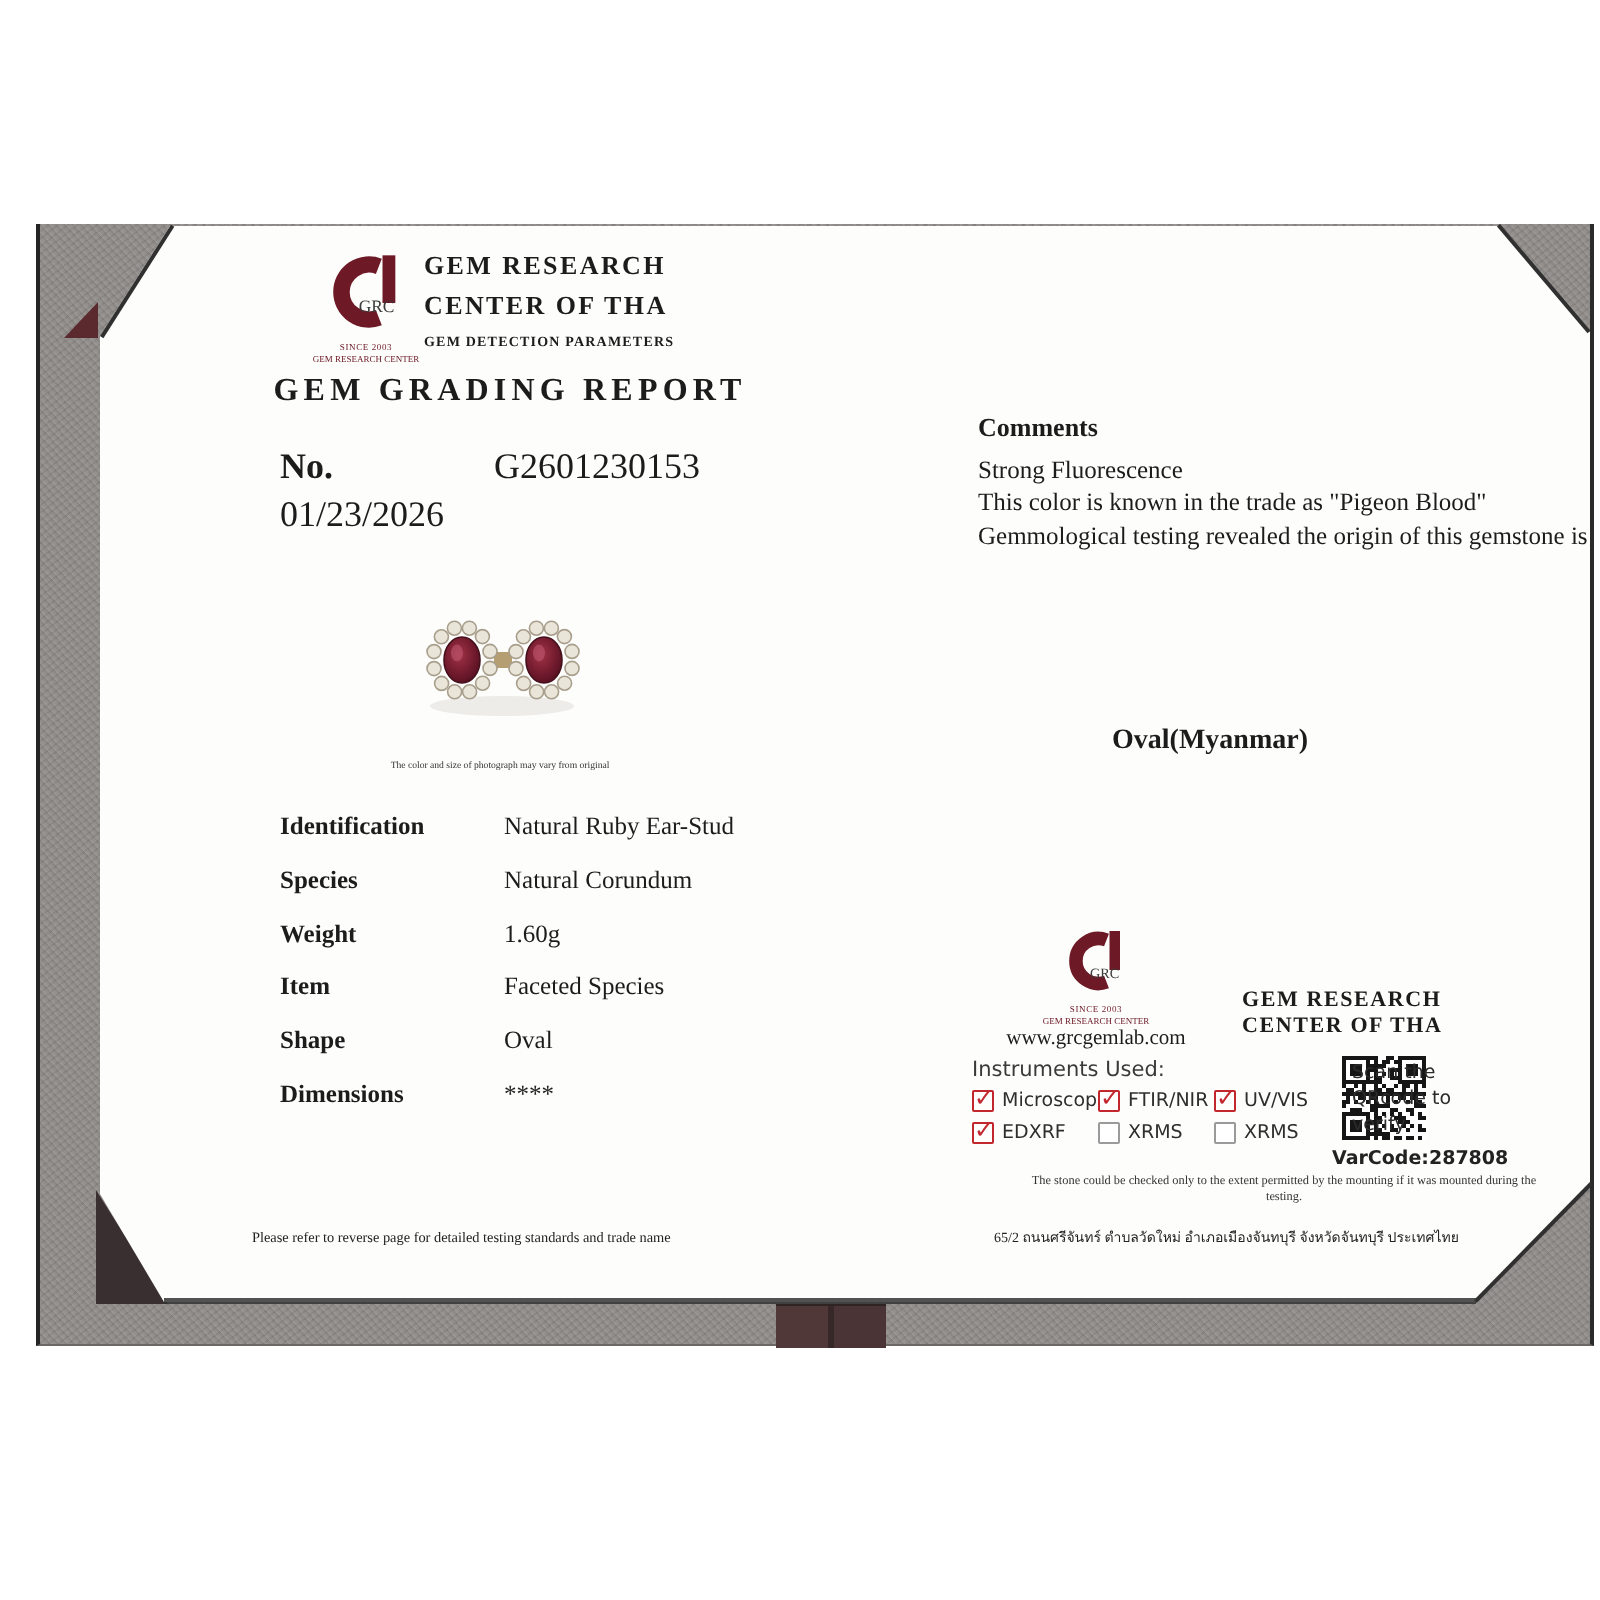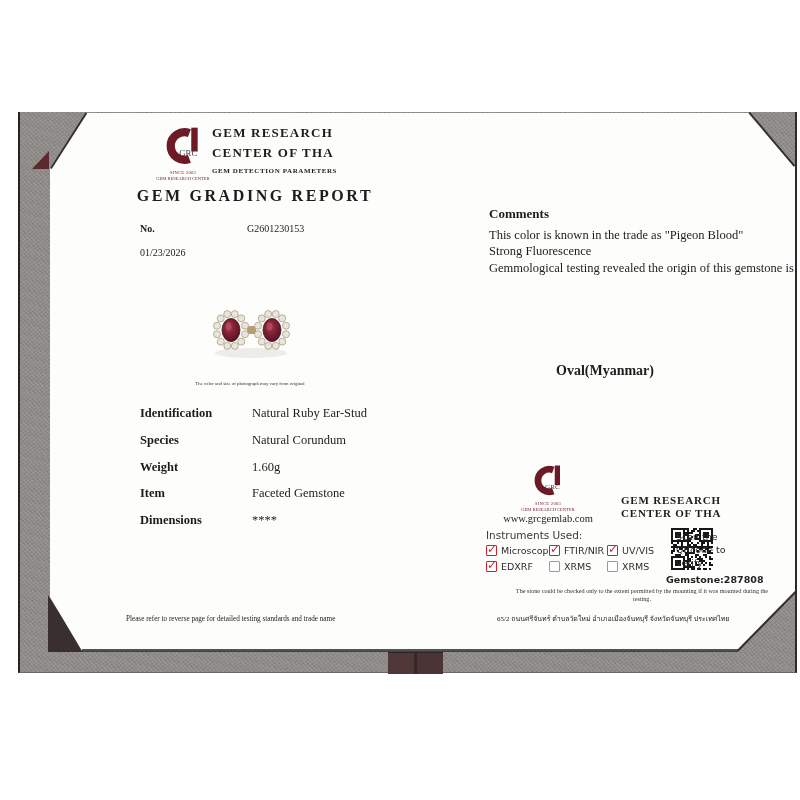--- a/index.html
+++ b/index.html
@@ -47,21 +47,21 @@
   .logo1 svg{width:44px;height:40px}
   .logo-since{font-size:4.5px;line-height:5.5px;color:#6e1a26;letter-spacing:.3px}
   .logo-orgsmall{font-size:4.5px;line-height:5.5px;color:#6e1a26}
   .org-block{left:212px;top:123px}
   .org-line{font-weight:bold;font-size:13px;letter-spacing:1.2px;line-height:20px}
   .dept-line{font-size:7px;font-weight:bold;letter-spacing:.6px;margin-top:4px}
   .report-title{left:125px;top:187px;width:260px;text-align:center;
     font-weight:bold;font-size:16px;letter-spacing:2.6px}
 
   
-  .meta{left:140px;top:223px;font-size:10px}
+  .meta{left:140px;top:223px;font-size:18px}
   .meta-row{display:flex;height:24px}
   .meta-label{width:107px;font-weight:bold}
   .attrs{left:140px;top:406px;font-size:12.5px}
   .attr-row{display:flex;height:26.8px}
   .attr-label{width:112px;font-weight:bold}
 
   
   .gem-photo{left:178px;top:292px;width:150px;height:90px}
   .photo-caption{left:160px;top:381px;width:180px;text-align:center;font-size:4.8px;color:#333}
 
@@ -186,34 +186,38 @@
   <div class="attr-row">
     <span class="attr-label">Species</span>
     <span>Natural Corundum</span>
   </div>
   <div class="attr-row">
     <span class="attr-label">Weight</span>
     <span>1.60g</span>
   </div>
   <div class="attr-row">
     <span class="attr-label">Item</span>
-    <span>Faceted Gemstone</span>
+    <span>Faceted Species</span>
+  </div>
+  <div class="attr-row">
+    <span class="attr-label">Shape</span>
+    <span>Oval</span>
   </div>
   <div class="attr-row">
     <span class="attr-label">Dimensions</span>
     <span>****</span>
   </div>
 </div>
 
 <div class="abs reverse-note">Please refer to reverse page for detailed testing standards and trade name</div>
 
 <div class="abs comments">
   <div class="comments-title">Comments</div>
+  <div>Strong Fluorescence</div>
   <div>This color is known in the trade as "Pigeon Blood"</div>
-  <div>Strong Fluorescence</div>
   <div>Gemmological testing revealed the origin of this gemstone is</div>
 </div>
 <div class="abs origin">Oval(Myanmar)</div>
 
 <div class="abs logo-block issuer-logo">
   <svg viewBox="0 0 48 40">
     <path d="M31 6 A 15 15 0 1 0 31 34" fill="none" stroke-width="9" stroke="#6e1a26"></path>
     <rect x="33" y="0" width="7" height="26" fill="#6e1a26"></rect>
     <text x="20" y="31" font-size="9.5" font-family="Liberation Serif, serif" fill="#3c3c3c">GRC</text>
   </svg>
@@ -500,16 +504,16 @@
     <div style="grid-row:21;grid-column:9"></div>
     <div style="grid-row:21;grid-column:11"></div>
     <div style="grid-row:21;grid-column:12"></div>
     <div style="grid-row:21;grid-column:14"></div>
     <div style="grid-row:21;grid-column:15"></div>
     <div style="grid-row:21;grid-column:17"></div>
     <div style="grid-row:21;grid-column:18"></div>
     <div style="grid-row:21;grid-column:20"></div>
   </div>
 <div class="abs qr-caption sans">Scan the QRcode to verify</div>
-<div class="abs varcode sans">Gemstone:287808</div>
+<div class="abs varcode sans">VarCode:287808</div>
 
 <div class="abs mount-note">The stone could be checked only to the extent permitted by the mounting if it was mounted during the testing.</div>
 <div class="abs address">65/2 ถนนศรีจันทร์ ตำบลวัดใหม่ อำเภอเมืองจันทบุรี จังหวัดจันทบุรี ประเทศไทย</div>
 
 </body></html>

